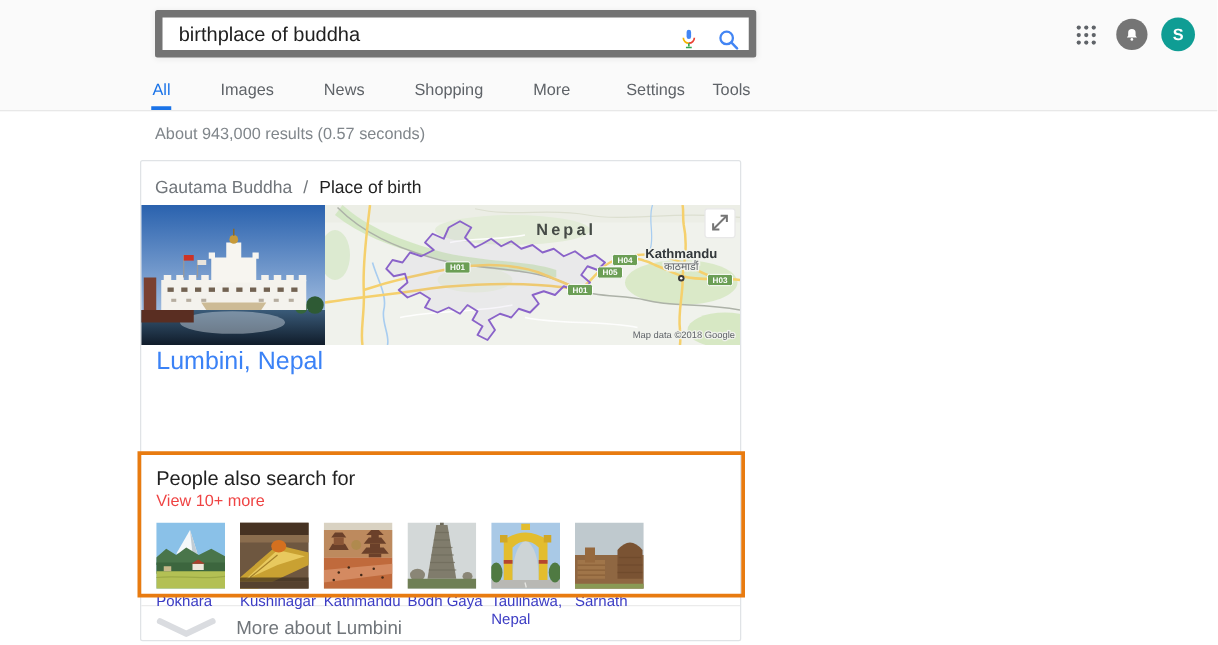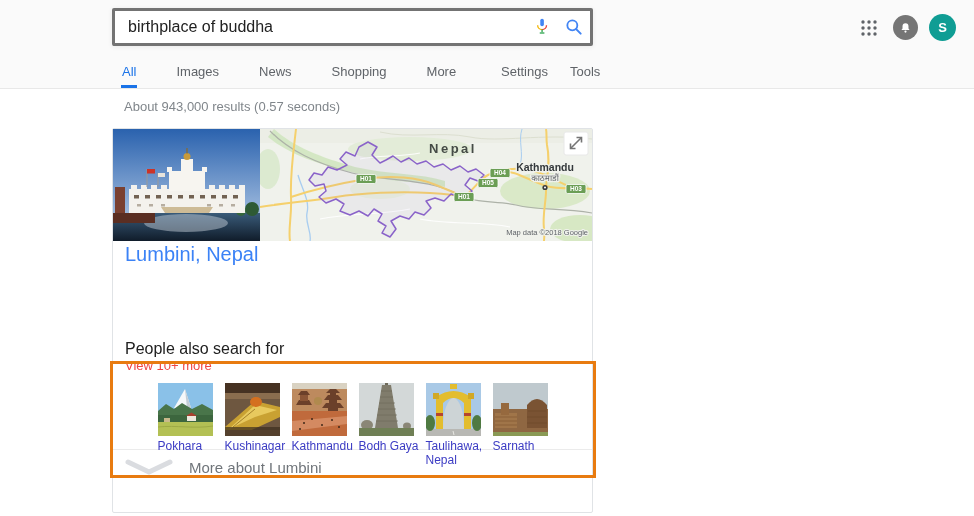--- a/index.html
+++ b/index.html
@@ -8,22 +8,22 @@
     font-family:"Liberation Sans","DejaVu Sans",sans-serif;color:#212121;
     -webkit-font-smoothing:antialiased;
   }
   
   .header{position:absolute;top:0;left:0;width:974px;height:88px;background:#fafafa;border-bottom:1px solid #e8e8e8;}
   .logo{position:absolute;left:11px;top:4px;font-size:34px;font-weight:bold;letter-spacing:-1.5px;cursor:pointer;}
   .logo .c0,.logo .c3{color:#4285F4}
   .logo .c1,.logo .c5{color:#EA4335}
   .logo .c2{color:#FBBC05}
   .logo .c4{color:#34A853}
-  .search-box{position:absolute;left:112px;top:8px;width:481px;height:38px;background:#fff;border:3px solid #737373;
-    border-radius:2px;box-sizing:border-box;display:flex;align-items:center;box-shadow:0 1px 5px rgba(32,33,36,.08);}
+  .search-box{position:absolute;left:124px;top:8px;width:481px;height:38px;background:#fff;border:6px solid #737373;
+    border-radius:2px;box-sizing:border-box;display:flex;box-shadow:0 1px 5px rgba(32,33,36,.08);}
   .search-input{flex:1;border:none;outline:none;background:transparent;font-size:16px;color:#212121;
     padding:0 0 0 13px;font-family:inherit;height:30px;}
   .sb-icon{width:32px;height:36px;display:flex;align-items:center;justify-content:center;cursor:pointer;flex:0 0 auto;}
   .hdr-right{position:absolute;right:18px;top:14px;display:flex;align-items:center;gap:11px;}
   .apps-grid{width:26px;height:26px;display:flex;align-items:center;justify-content:center;cursor:pointer;}
   .bell{width:25px;height:25px;border-radius:50%;background:#757575;display:flex;align-items:center;justify-content:center;cursor:pointer;}
   .avatar{width:27px;height:27px;border-radius:50%;background:#0F9D94;color:#fff;font-size:13px;font-weight:bold;
     display:flex;align-items:center;justify-content:center;cursor:pointer;}
   
   .tabs{position:absolute;left:121px;top:58px;display:flex;gap:38px;font-size:13px;color:#5f6368;}
@@ -41,21 +41,21 @@
   .kc-breadcrumb .current{color:#212121;}
   .kc-breadcrumb .root{cursor:pointer;}
   .kc-media{height:92px;display:flex;position:relative;}
   .kc-photo{width:147px;height:112px;cursor:pointer;}
   .kc-map{width:332px;height:112px;cursor:pointer;}
   .kc-title{height:110px;box-sizing:border-box;padding:22px 0 0 12px;font-size:20px;color:#3b82f6;}
   .kc-pasf{height:118px;box-sizing:border-box;padding:0 12px;}
   .pasf-head{display:flex;justify-content:space-between;align-items:baseline;padding-top:9px;flex-direction:column;}
   .pasf-title{font-size:16px;color:#212121;}
   .pasf-more{font-size:13px;color:#ef4444;cursor:pointer;}
-  .pasf-row{display:flex;gap:12px;margin-top:10px;justify-content:center;}
+  .pasf-row{display:flex;gap:12px;margin-top:10px;}
   .pasf-item{width:55px;cursor:pointer;}
   .pasf-item svg{display:block;}
   .pasf-label{display:block;width:62px;margin-top:3px;font-size:12px;line-height:14px;color:#3C3CC4;}
   .kc-footer{height:34px;border-top:1px solid #ebebeb;display:flex;align-items:center;padding-left:11px;
     font-size:15px;color:#70757a;cursor:pointer;}
   .kc-footer svg{margin-right:15px;}
   
   .annotation-box{position:absolute;left:110px;top:361px;width:480px;height:111px;border:3px solid #E87B10;
     z-index:6;pointer-events:none;}
   .map-wrap{position:relative;}
@@ -117,20 +117,25 @@
 </div>
 <div class="tabs-right">
   <span class="tab">Settings</span>
   <span class="tab">Tools</span>
 </div>
 
 <div class="stats">About 943,000 results (0.57 seconds)</div>
 
 <div class="kcard">
 
+  <div class="kc-breadcrumb">
+    <span class="root">Gautama Buddha</span>
+    <span class="sep">/</span>
+    <span class="current">Place of birth</span>
+  </div>
 
   <div class="kc-media">
 
     <svg class="kc-photo" viewBox="0 0 147 112">
       <defs>
         <linearGradient id="sky" x1="0" y1="0" x2="0" y2="1">
           <stop offset="0" stop-color="#2a62ae"></stop>
             <stop offset="1" stop-color="#9db9dd"></stop>
         </linearGradient>
         <linearGradient id="water" x1="0" y1="0" x2="0" y2="1">

